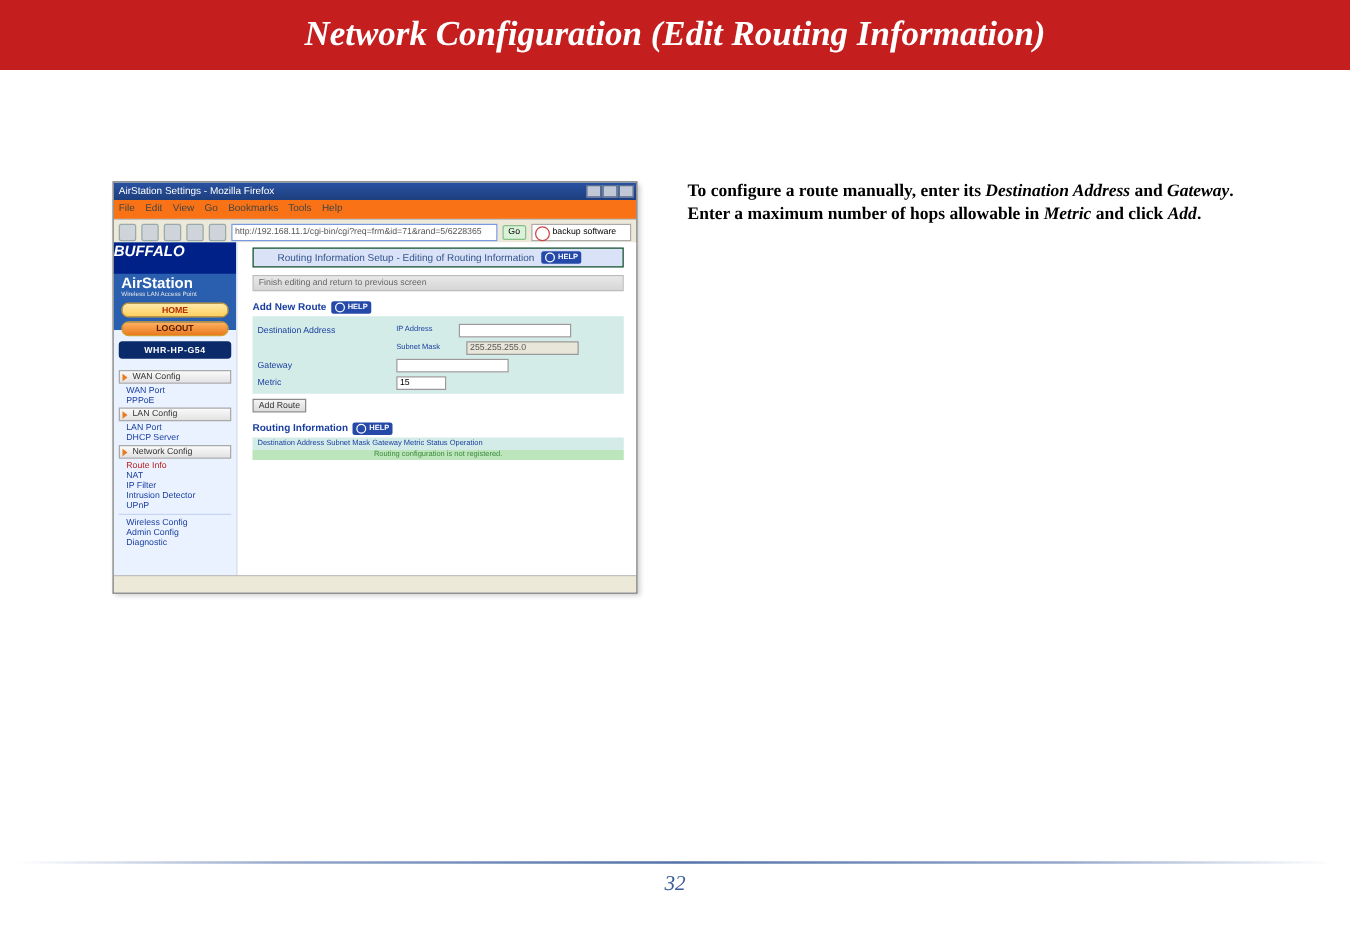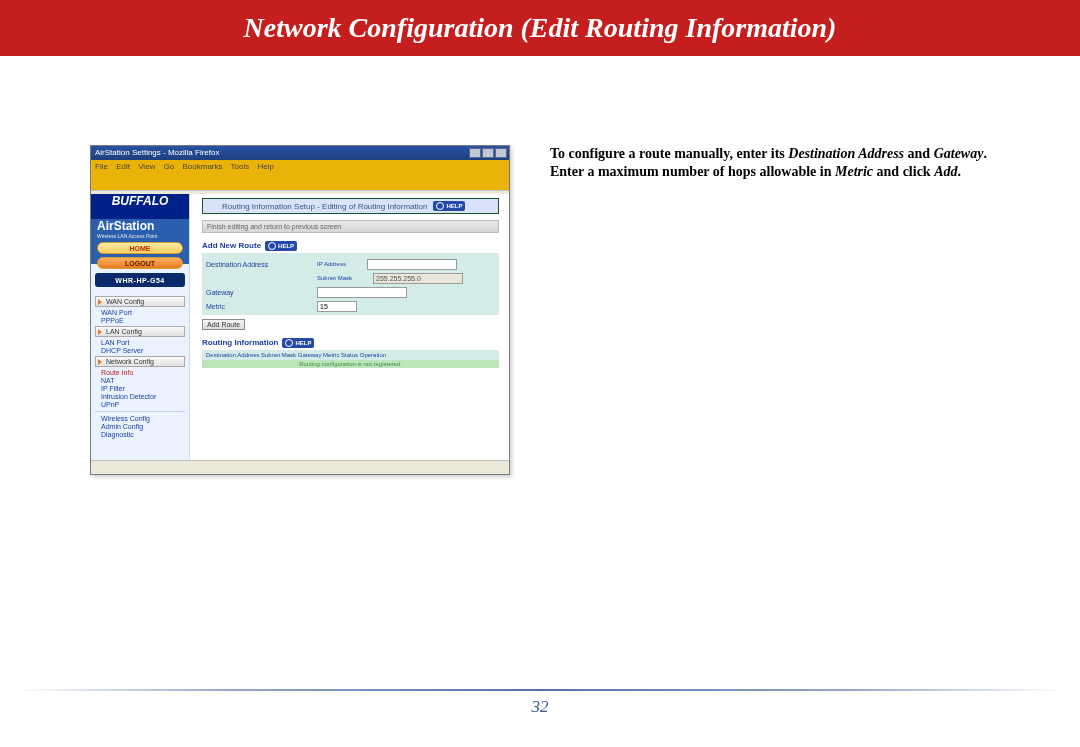--- a/index.html
+++ b/index.html
@@ -54,21 +54,21 @@
     font-size: 8px;
     line-height: 14px;
     padding-left: 4px;
     display: flex;
     justify-content: space-between;
   }
   .shot-titlebar .wbtns { display:flex; gap:1px; padding-right:2px; }
   .shot-titlebar .wbtn { width:12px; height:10px; background:#c0c8d8; margin-top:2px; border:1px solid #5a6a8a; }
 
   .shot-menubar {
-    height: 31px; background:#eab308; border-bottom:1px solid #c0c0c0;
+    height: 16px; background:#f97316; border-bottom:1px solid #c0c0c0;
     font-size:8px; line-height:14px; padding-left:4px; color:#444;
   }
   .shot-menubar span { margin-right:6px; }
 
   .shot-toolbar {
     height: 20px; background:#ece9d8; border-bottom:1px solid #aaa;
     display:flex; align-items:center; gap:4px; padding:0 4px;
   }
   .tb-btn { width:14px; height:14px; background:#cfd4da; border:1px solid #9aa; border-radius:2px; }
   .addr {
@@ -82,21 +82,21 @@
   .shot-body { position:absolute; top:48px; bottom:14px; left:0; right:0; background:#fff; }
 
   .sidebar {
     position:absolute; top:0; bottom:0; left:0; width:98px;
     background: linear-gradient(#2a5fb0, #2a5fb0 70px, #eaf2ff 70px, #eaf2ff);
   }
   .brand {
     height:25px;
     background:#028;
     color:#fff; font-style:italic; font-weight:bold;
-    font-size:12px; text-align:center; line-height:14px;
+    font-size:12px; line-height:14px;
   }
   .brand2 { color:#fff; font-weight:bold; font-size:12px; padding-left:6px; }
   .brand-sub { color:#e8e8e8; font-size:5px; padding-left:6px; }
   .pill {
     margin:3px 6px; height:12px; border-radius:6px; font-size:7px; font-weight:bold;
     display:flex; align-items:center; justify-content:center; color:#b03000;
     background: linear-gradient(#ffe9a8, #ffd060);
     border:1px solid #d3a030;
   }
   .pill-dark { background: linear-gradient(#ffb060, #e87a20); color:#5a1a00; }

